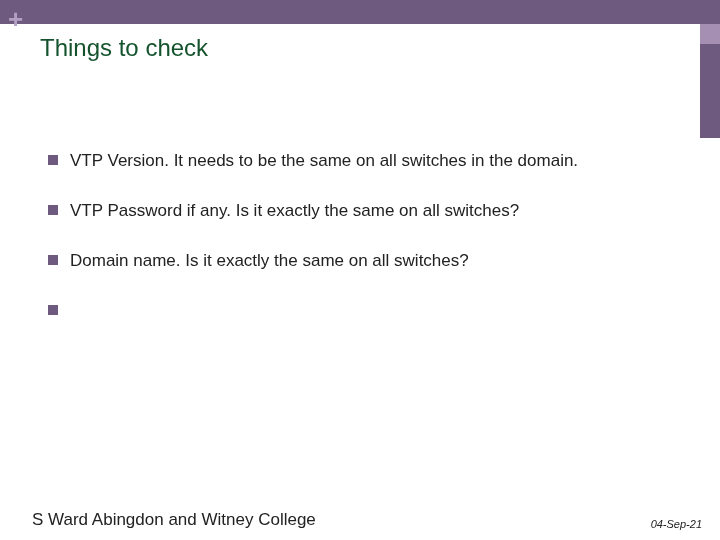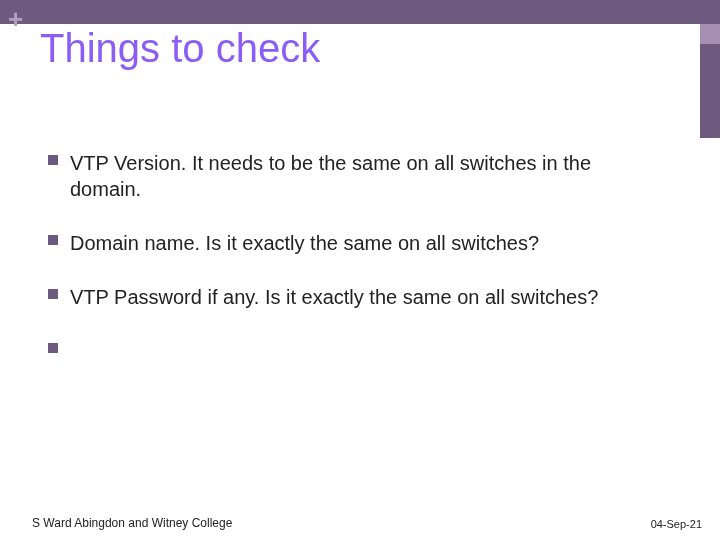--- a/index.html
+++ b/index.html
@@ -2,49 +2,49 @@
 <html><head>
 <meta charset="utf-8">
 <style>
   * { box-sizing: border-box; margin: 0; padding: 0; }
   html, body { width: 720px; height: 540px; font-family: Arial, Helvetica, sans-serif; background: #fff; }
   .slide { position: relative; width: 720px; height: 540px; background: #fff; overflow: hidden; }
   .titlebar { position: absolute; top: 0; left: 0; width: 720px; height: 24px; background: #6e5a7f; }
   .accent-sq { position: absolute; top: 24px; right: 0; width: 20px; height: 20px; background: #a58fb3; }
   .accent-line { position: absolute; top: 44px; right: 0; width: 20px; height: 94px; background: #6e5a7f; }
   .plus { position: absolute; top: 6px; left: 8px; color: #b39fc2; font-size: 26px; font-weight: bold; line-height: 1; }
-  .title { position: absolute; top: 26px; left: 40px; font-size: 40px; font-weight: 400; color: #8b5cf6; }
+  .title { position: absolute; top: 34px; left: 40px; font-size: 24px; font-weight: 400; color: #14532d; }
   .content { position: absolute; top: 150px; left: 48px; width: 600px; }
-  .item { display: flex; align-items: flex-start; margin-bottom: 28px; font-size: 20px; color: #222; line-height: 1.3; }
+  .item { display: flex; align-items: flex-start; margin-bottom: 28px; font-size: 17px; color: #222; line-height: 1.3; }
   .bullet { flex: 0 0 10px; width: 10px; height: 10px; background: #6e5a7f; margin-top: 5px; margin-right: 12px; }
-  .footer-left { position: absolute; bottom: 10px; left: 32px; font-size: 12px; color: #222; }
-  .footer-right { position: absolute; bottom: 10px; right: 18px; font-size: 11px; color: #222; }
+  .footer-left { position: absolute; bottom: 10px; left: 32px; font-size: 17px; color: #222; }
+  .footer-right { position: absolute; bottom: 10px; right: 18px; font-size: 11px; color: #222; font-style: italic; }
 </style>
 </head>
 <body>
 
 <div class="slide">
   <div class="titlebar"></div>
   <div class="accent-sq"></div>
   <div class="accent-line"></div>
   <div class="plus">+</div>
   <h1 class="title">Things to check</h1>
 
   <div class="content">
     <div class="item">
       <span class="bullet"></span>
       <span>VTP Version. It needs to be the same on all switches in the domain.</span>
     </div>
     <div class="item">
       <span class="bullet"></span>
-      <span>Domain name. Is it exactly the same on all switches?</span>
+      <span>VTP Password if any. Is it exactly the same on all switches?</span>
     </div>
     <div class="item">
       <span class="bullet"></span>
-      <span>VTP Password if any. Is it exactly the same on all switches?</span>
+      <span>Domain name. Is it exactly the same on all switches?</span>
     </div>
     <div class="item">
       <span class="bullet"></span>
     </div>
   </div>
 
   <div class="footer-left">S Ward  Abingdon and Witney College</div>
   <div class="footer-right">04-Sep-21</div>
 </div>
 

